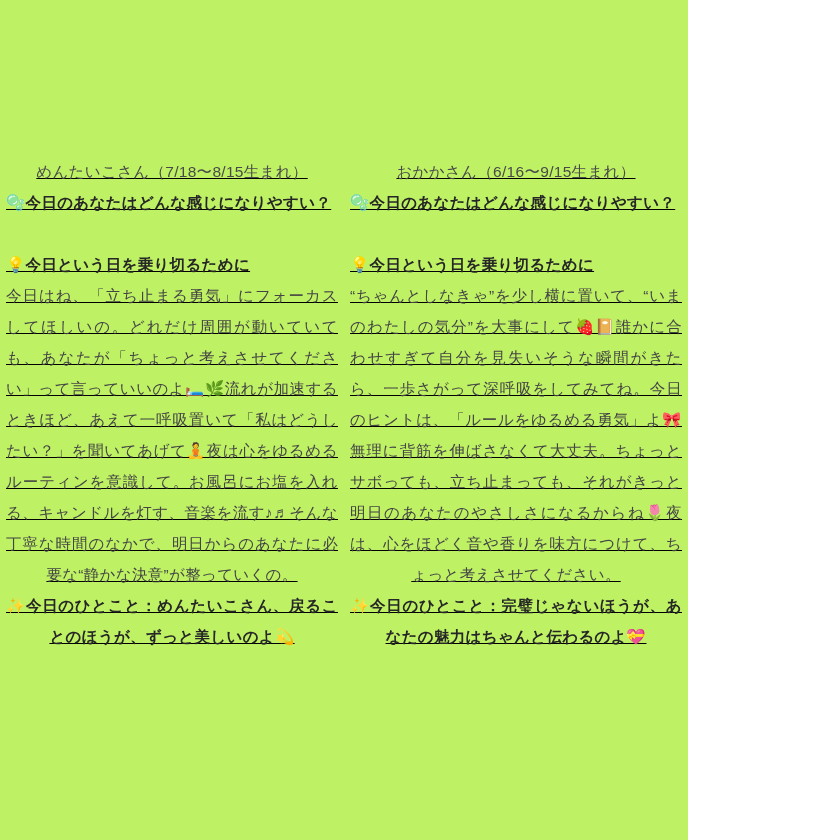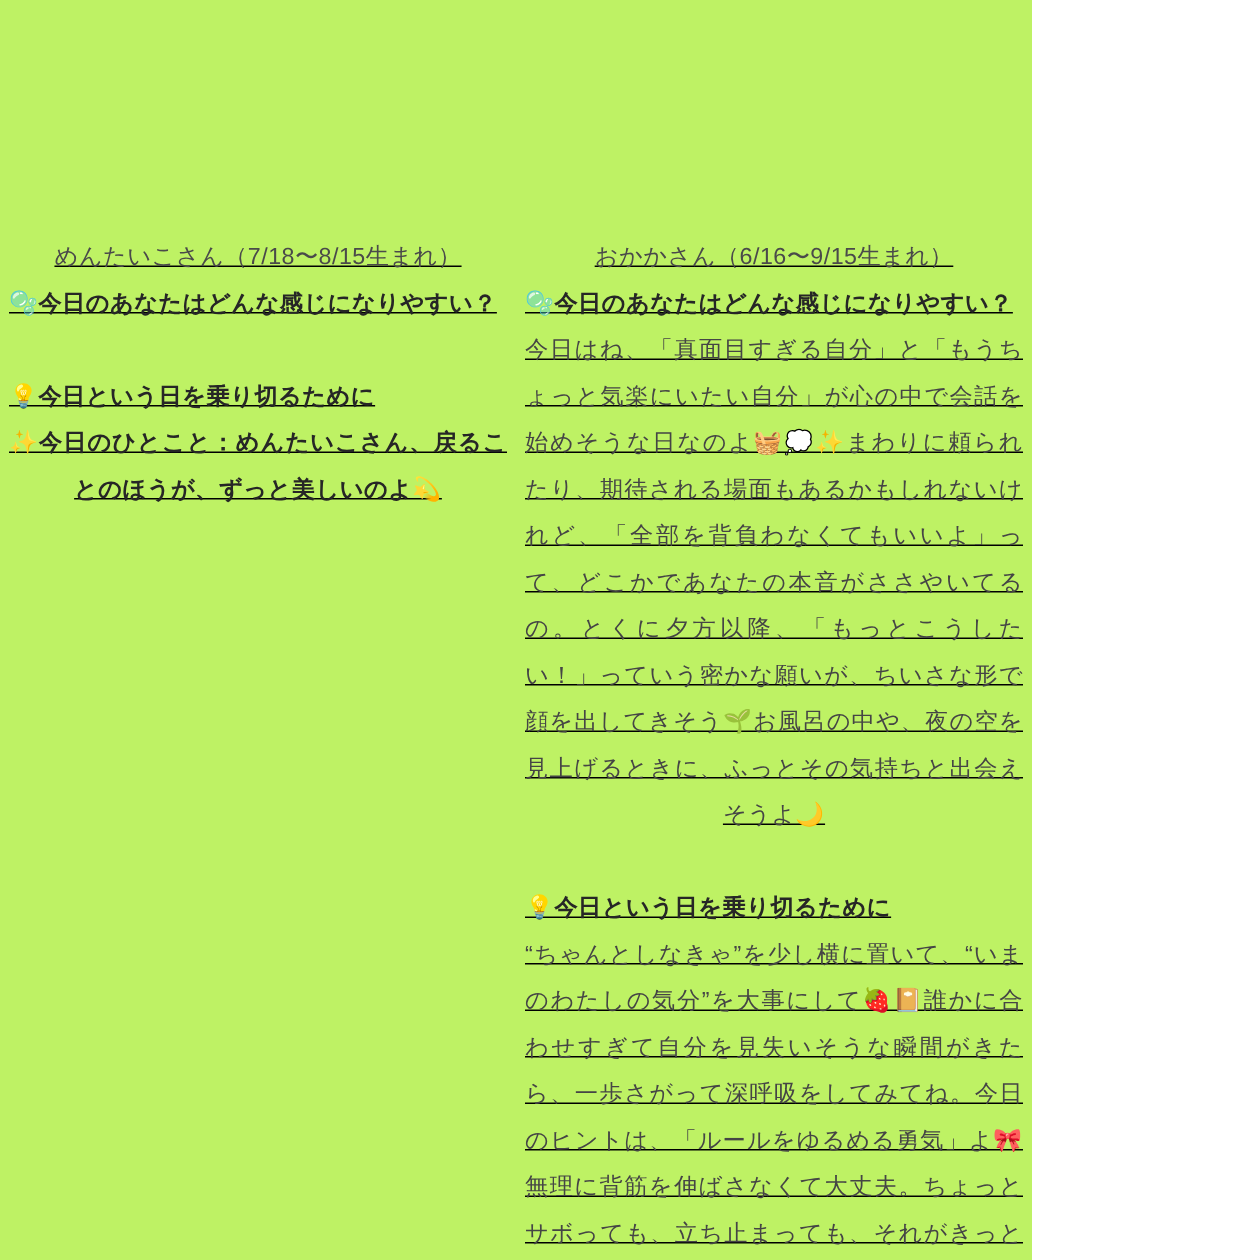--- a/index.html
+++ b/index.html
@@ -57,27 +57,27 @@
 <body>
 
 <div class="canvas">
   <div class="columns">
 
     <div class="col">
       <p class="col-title">めんたいこさん（7/18〜8/15生まれ）</p>
       <p class="sec-heading">🫧今日のあなたはどんな感じになりやすい？</p>
       <div class="gap-line"></div>
       <p class="sec-heading">💡今日という日を乗り切るために</p>
+      <p class="sec-body">今日はね、「立ち止まる勇気」にフォーカスしてほしいの。どれだけ周囲が動いていても、あなたが「ちょっと考えさせてください」って言っていいのよ🛏️🌿流れが加速するときほど、あえて一呼吸置いて「私はどうしたい？」を聞いてあげて🧘夜は心をゆるめるルーティンを意識して。お風呂にお塩を入れる、キャンドルを灯す、音楽を流す♪♬そんな丁寧な時間のなかで、明日からのあなたに必要な“静かな決意”が整っていくの。</p>
       <p class="hitokoto">✨今日のひとこと：めんたいこさん、戻ることのほうが、ずっと美しいのよ💫</p>
     </div>
 
     <div class="col">
       <p class="col-title">おかかさん（6/16〜9/15生まれ）</p>
       <p class="sec-heading">🫧今日のあなたはどんな感じになりやすい？</p>
-      <p class="sec-body">今日はね、「真面目すぎる自分」と「もうちょっと気楽にいたい自分」が心の中で会話を始めそうな日なのよ🧺💭✨まわりに頼られたり、期待される場面もあるかもしれないけれど、「全部を背負わなくてもいいよ」って、どこかであなたの本音がささやいてるの。とくに夕方以降、「もっとこうしたい！」っていう密かな願いが、ちいさな形で顔を出してきそう🌱お風呂の中や、夜の空を見上げるときに、ふっとその気持ちと出会えそうよ🌙</p>
       <div class="gap-line"></div>
       <p class="sec-heading">💡今日という日を乗り切るために</p>
-      <p class="sec-body">“ちゃんとしなきゃ”を少し横に置いて、“いまのわたしの気分”を大事にして🍓📔誰かに合わせすぎて自分を見失いそうな瞬間がきたら、一歩さがって深呼吸をしてみてね。今日のヒントは、「ルールをゆるめる勇気」よ🎀無理に背筋を伸ばさなくて大丈夫。ちょっとサボっても、立ち止まっても、それがきっと明日のあなたのやさしさになるからね🌷夜は、心をほどく音や香りを味方につけて、自分だけの時間をつくってみて。</p>
+      <p class="sec-body">“ちゃんとしなきゃ”を少し横に置いて、“いまのわたしの気分”を大事にして🍓📔誰かに合わせすぎて自分を見失いそうな瞬間がきたら、一歩さがって深呼吸をしてみてね。今日のヒントは、「ルールをゆるめる勇気」よ🎀無理に背筋を伸ばさなくて大丈夫。ちょっとサボっても、立ち止まっても、それがきっと明日のあなたのやさしさになるからね🌷夜は、心をほどく音や香りを味方につけて、ちょっと考えさせてください。</p>
       <p class="hitokoto">✨今日のひとこと：完璧じゃないほうが、あなたの魅力はちゃんと伝わるのよ💝</p>
     </div>
 
   </div>
 </div>
 
 </body></html>

